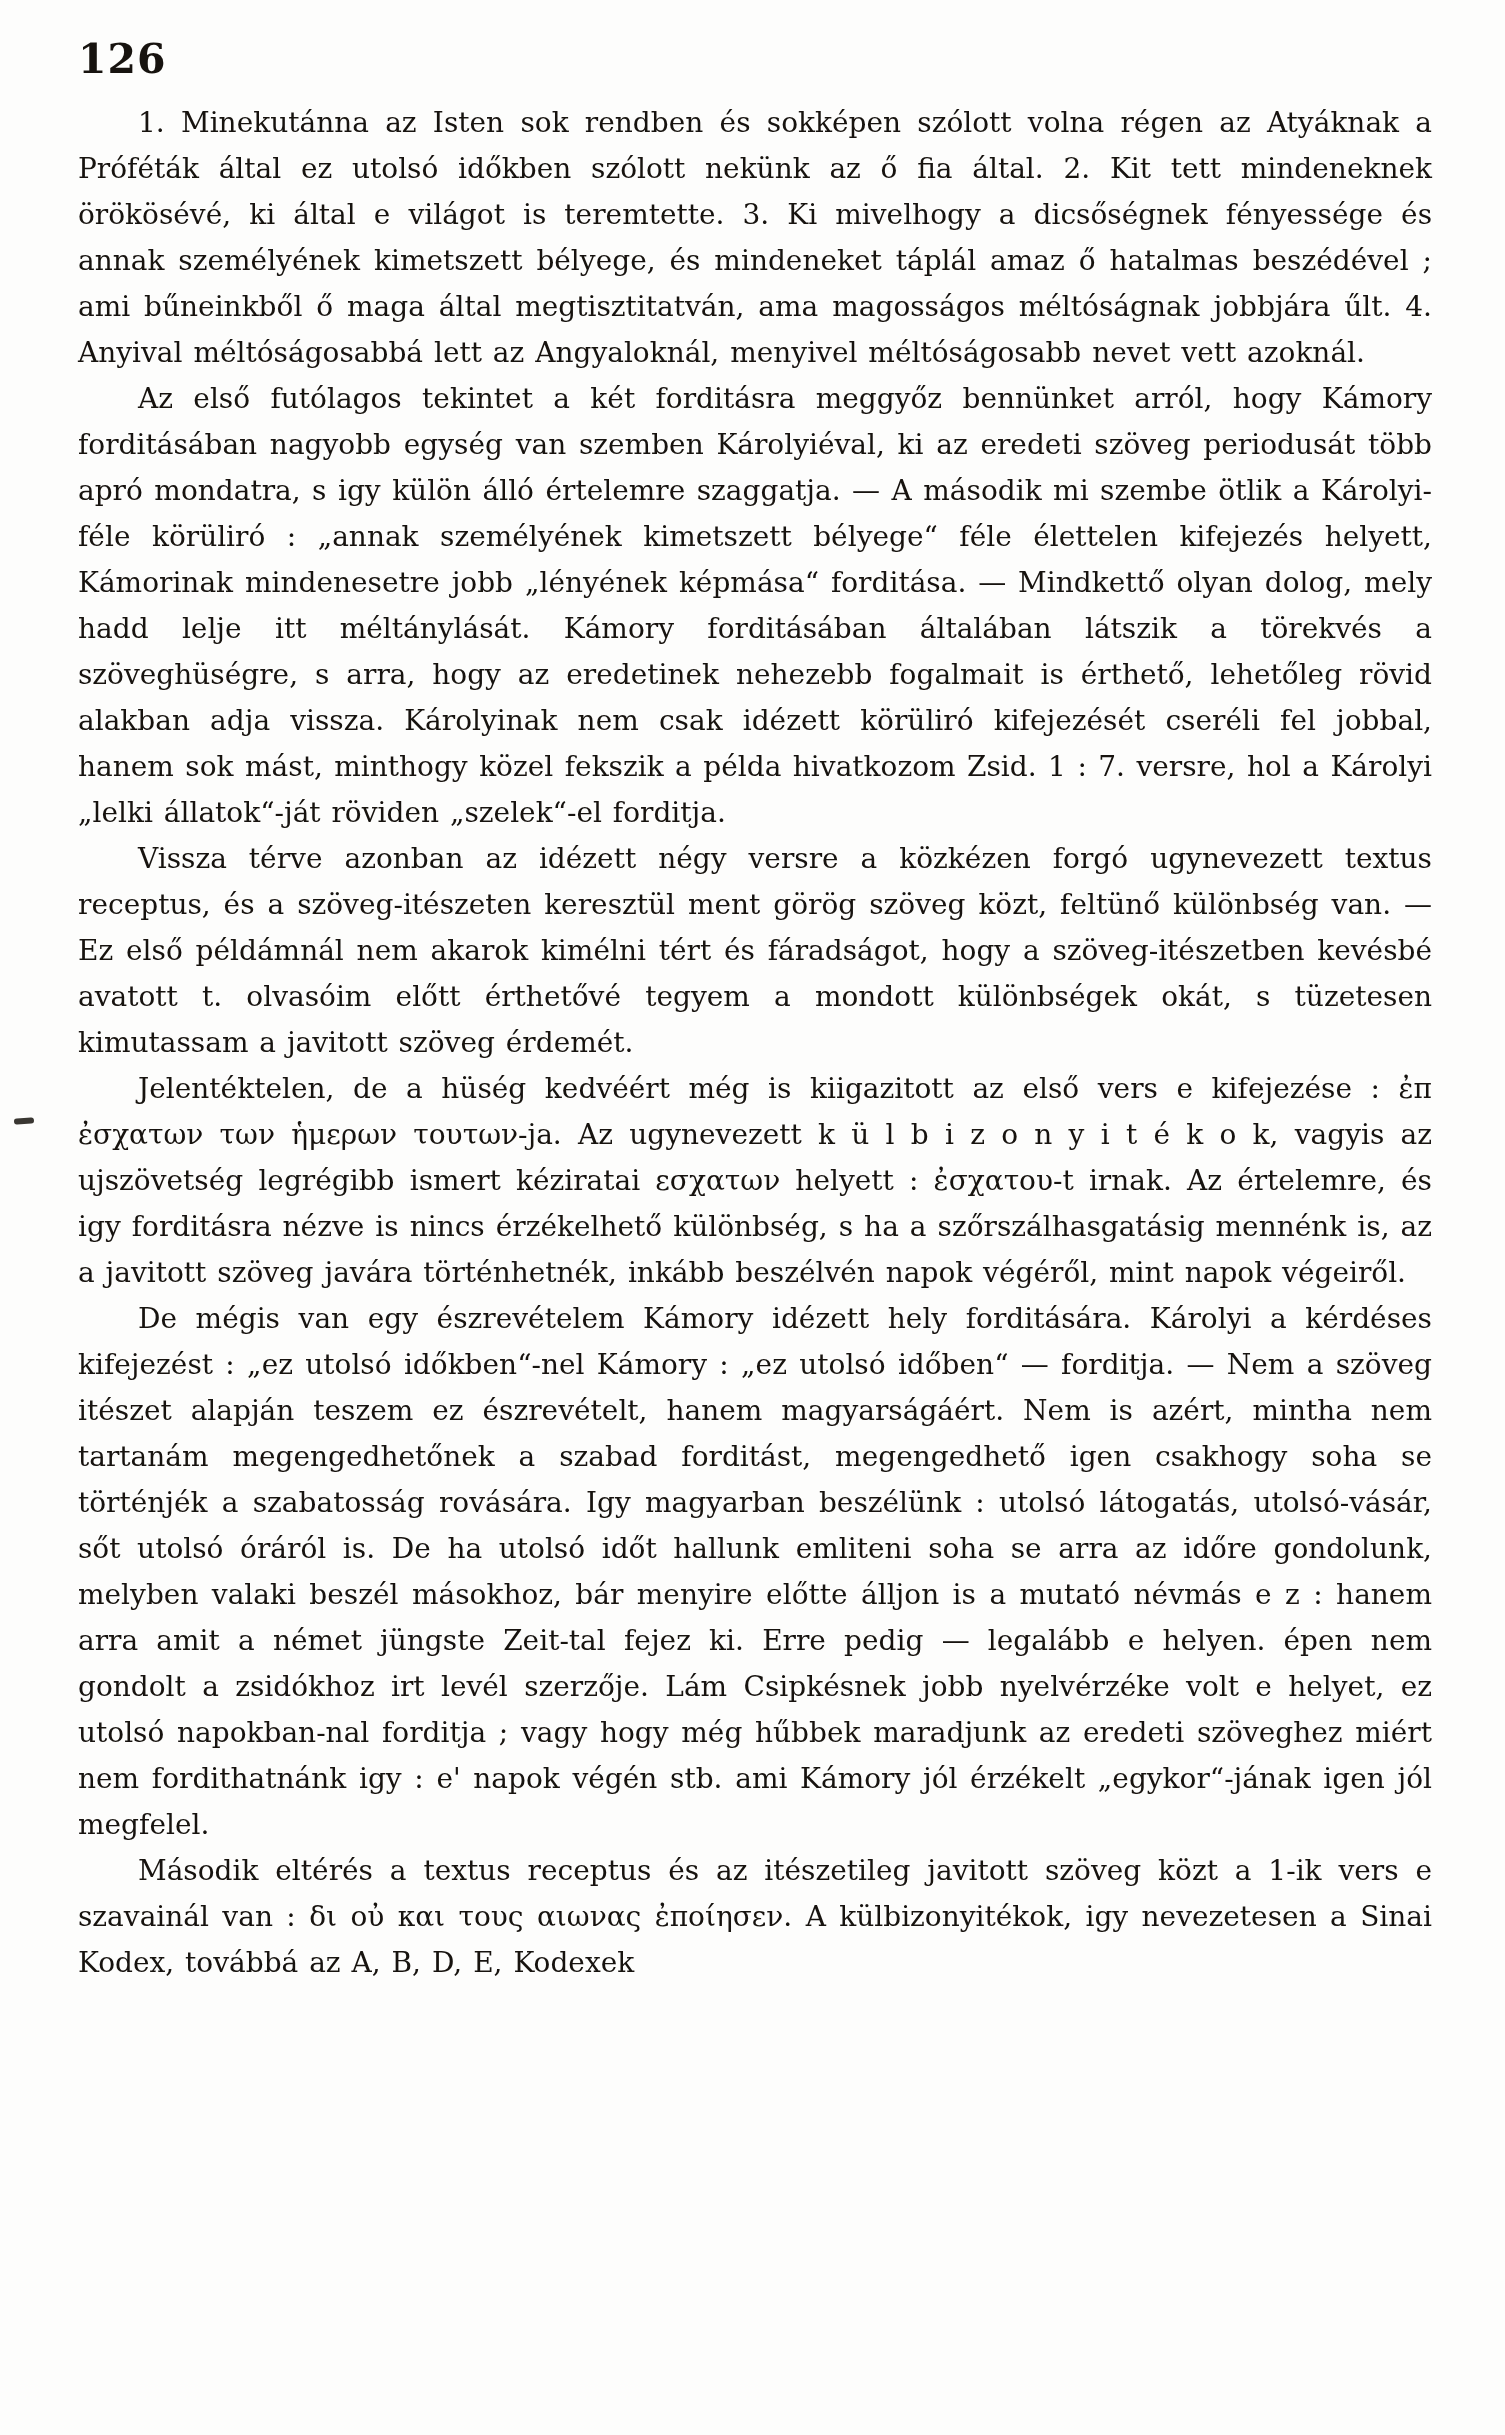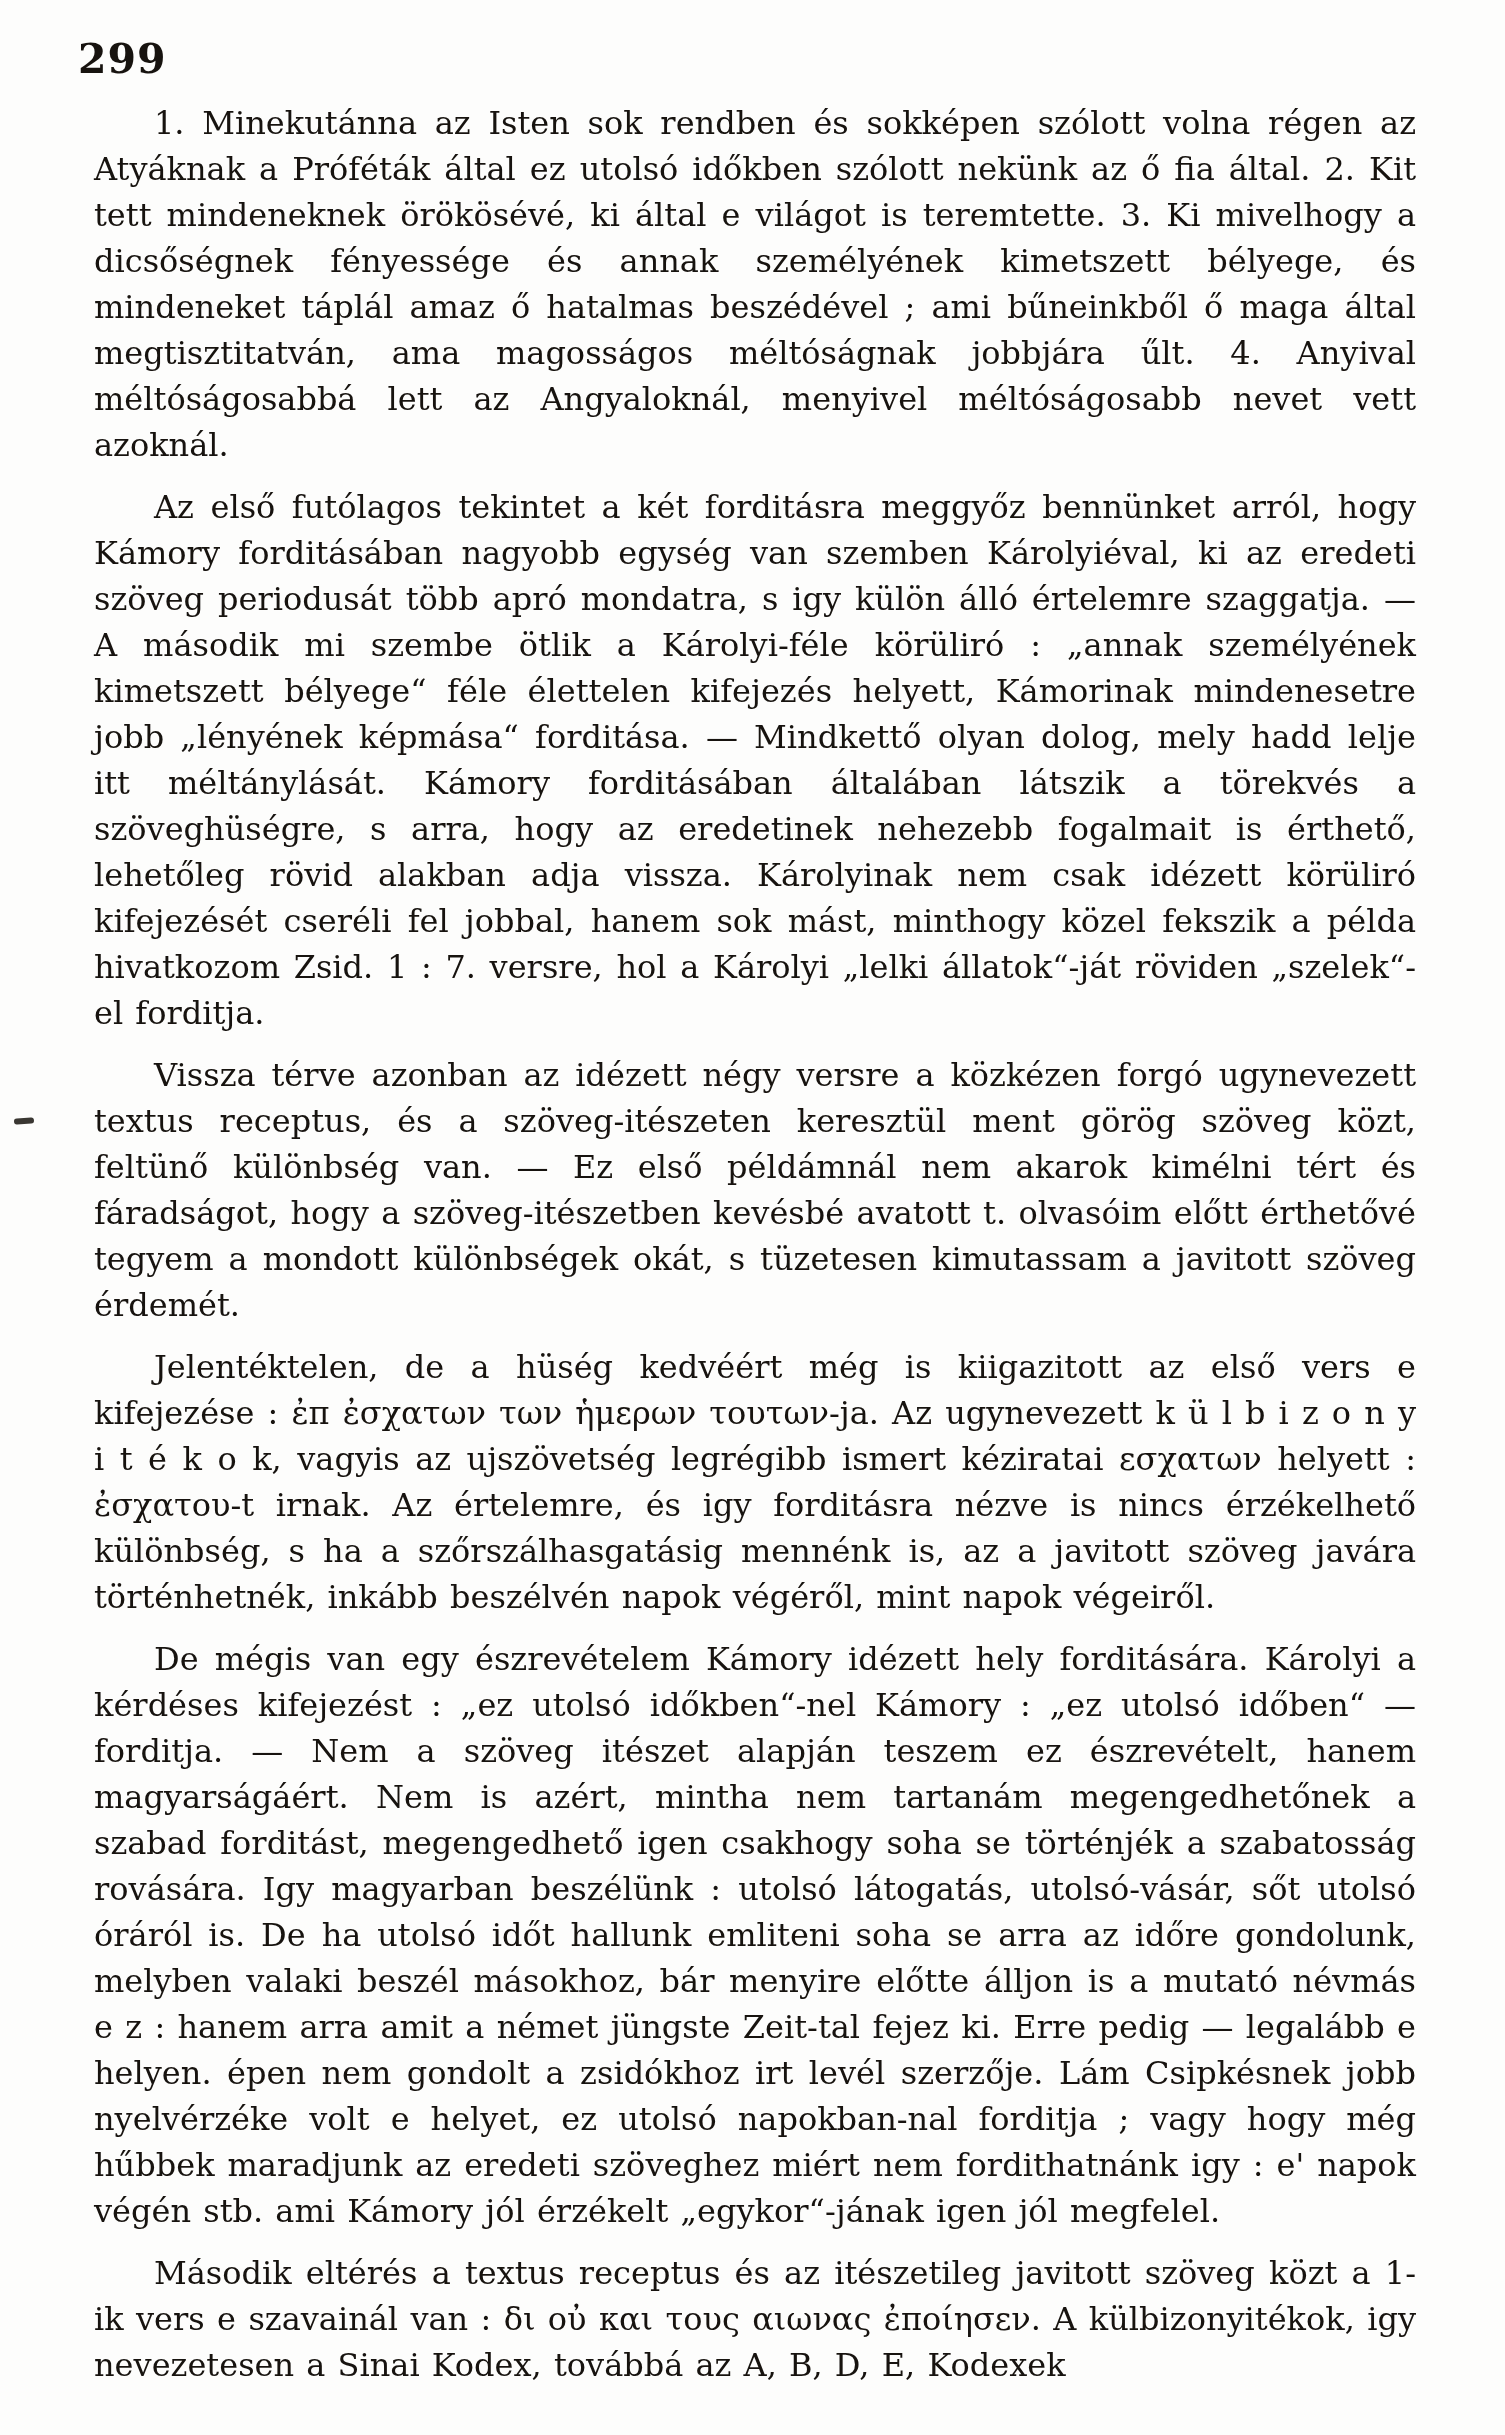--- a/index.html
+++ b/index.html
@@ -25,22 +25,22 @@
     top: 39px;
   }
   .page-number {
     font-size: 41px;
     font-weight: bold;
     letter-spacing: 1px;
     margin: 0 0 19.5px 0;
     line-height: 1;
   }
   p.body-para {
-    margin: 16px;
-    font-size: 32px;
+    margin: 0;
+    font-size: 28px;
     line-height: 46px;
     text-align: justify;
     text-indent: 60px;
     word-spacing: 2px;
   }
   .scan-mark {
     position: absolute;
     left: 13.7px;
     top: 1118px;
     width: 19.5px;
@@ -49,21 +49,21 @@
     border-radius: 2.9px;
     transform: rotate(-4deg);
   }
 </style>
 </head>
 <body>
 
 <div class="page">
   <div class="scan-mark"></div>
   <div class="content">
-    <div class="page-number">299</div>
+    <div class="page-number">126</div>
     <p class="body-para">1. Minekutánna az Isten sok rendben és sokképen szólott volna régen az Atyáknak a Próféták által ez utolsó időkben szólott nekünk az ő fia által. 2. Kit tett mindeneknek örökösévé, ki által e világot is teremtette. 3. Ki mivelhogy a dicsőségnek fényessége és annak személyének kimetszett bélyege, és mindeneket táplál amaz ő hatalmas beszédével ; ami bűneinkből ő maga által megtisztitatván, ama magosságos méltóságnak jobbjára űlt. 4. Anyival méltóságosabbá lett az Angyaloknál, menyivel méltóságosabb nevet vett azoknál.</p>
     <p class="body-para">Az első futólagos tekintet a két forditásra meggyőz bennünket arról, hogy Kámory forditásában nagyobb egység van szemben Károlyiéval, ki az eredeti szöveg periodusát több apró mondatra, s igy külön álló értelemre szaggatja. — A második mi szembe ötlik a Károlyi-féle körüliró : „annak személyének kimetszett bélyege“ féle élettelen kifejezés helyett, Kámorinak mindenesetre jobb „lényének képmása“ forditása. — Mindkettő olyan dolog, mely hadd lelje itt méltánylását. Kámory forditásában általában látszik a törekvés a szöveghüségre, s arra, hogy az eredetinek nehezebb fogalmait is érthető, lehetőleg rövid alakban adja vissza. Károlyinak nem csak idézett körüliró kifejezését cseréli fel jobbal, hanem sok mást, minthogy közel fekszik a példa hivatkozom Zsid. 1 : 7. versre, hol a Károlyi „lelki állatok“-ját röviden „szelek“-el forditja.</p>
     <p class="body-para">Vissza térve azonban az idézett négy versre a közkézen forgó ugynevezett textus receptus, és a szöveg-itészeten keresztül ment görög szöveg közt, feltünő különbség van. — Ez első példámnál nem akarok kimélni tért és fáradságot, hogy a szöveg-itészetben kevésbé avatott t. olvasóim előtt érthetővé tegyem a mondott különbségek okát, s tüzetesen kimutassam a javitott szöveg érdemét.</p>
     <p class="body-para">Jelentéktelen, de a hüség kedvéért még is kiigazitott az első vers e kifejezése : ἐπ ἐσχατων των ἡμερων τουτων-ja. Az ugynevezett k ü l b i z o n y i t é k o k, vagyis az ujszövetség legrégibb ismert kéziratai εσχατων helyett : ἐσχατου-t irnak. Az értelemre, és igy forditásra nézve is nincs érzékelhető különbség, s ha a szőrszálhasgatásig mennénk is, az a javitott szöveg javára történhetnék, inkább beszélvén napok végéről, mint napok végeiről.</p>
     <p class="body-para">De mégis van egy észrevételem Kámory idézett hely forditására. Károlyi a kérdéses kifejezést : „ez utolsó időkben“-nel Kámory : „ez utolsó időben“ — forditja. — Nem a szöveg itészet alapján teszem ez észrevételt, hanem magyarságáért. Nem is azért, mintha nem tartanám megengedhetőnek a szabad forditást, megengedhető igen csakhogy soha se történjék a szabatosság rovására. Igy magyarban beszélünk : utolsó látogatás, utolsó-vásár, sőt utolsó óráról is. De ha utolsó időt hallunk emliteni soha se arra az időre gondolunk, melyben valaki beszél másokhoz, bár menyire előtte álljon is a mutató névmás e z : hanem arra amit a német jüngste Zeit-tal fejez ki. Erre pedig — legalább e helyen. épen nem gondolt a zsidókhoz irt levél szerzője. Lám Csipkésnek jobb nyelvérzéke volt e helyet, ez utolsó napokban-nal forditja ; vagy hogy még hűbbek maradjunk az eredeti szöveghez miért nem fordithatnánk igy : e' napok végén stb. ami Kámory jól érzékelt „egykor“-jának igen jól megfelel.</p>
     <p class="body-para">Második eltérés a textus receptus és az itészetileg javitott szöveg közt a 1-ik vers e szavainál van : δι οὐ και τους αιωνας ἐποίησεν. A külbizonyitékok, igy nevezetesen a Sinai Kodex, továbbá az A, B, D, E, Kodexek</p>
   </div>
 </div>
 
 

